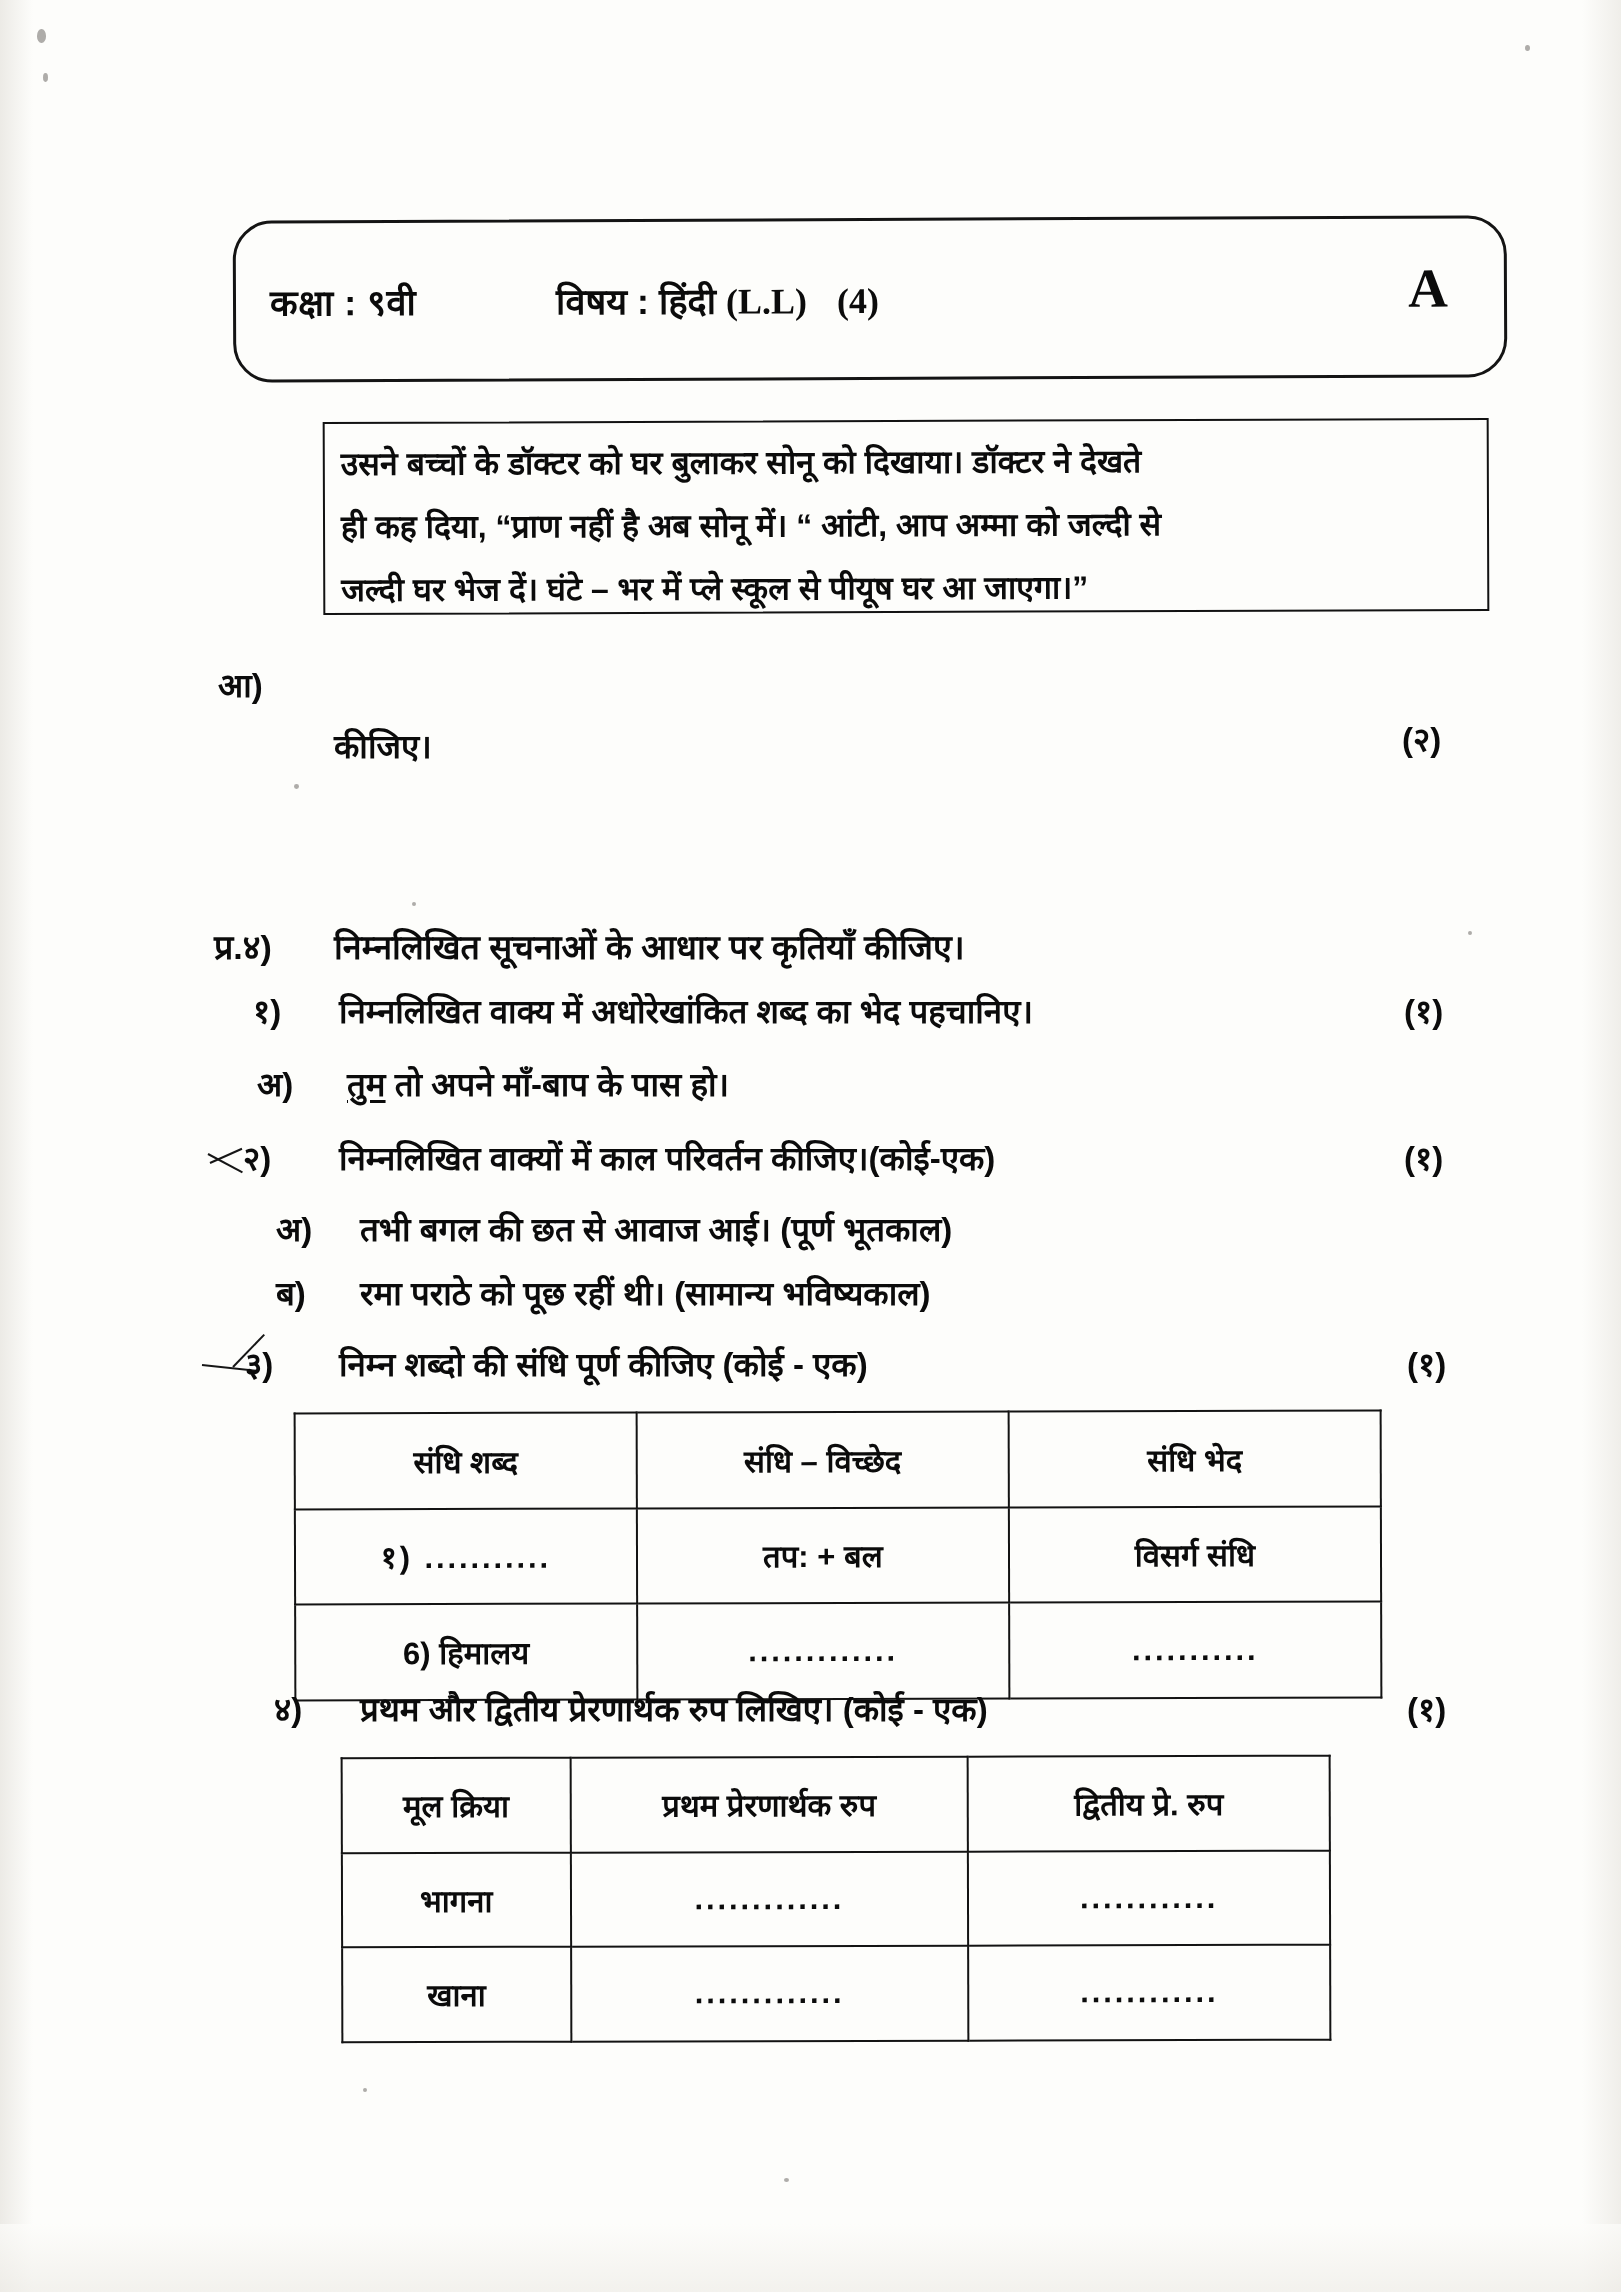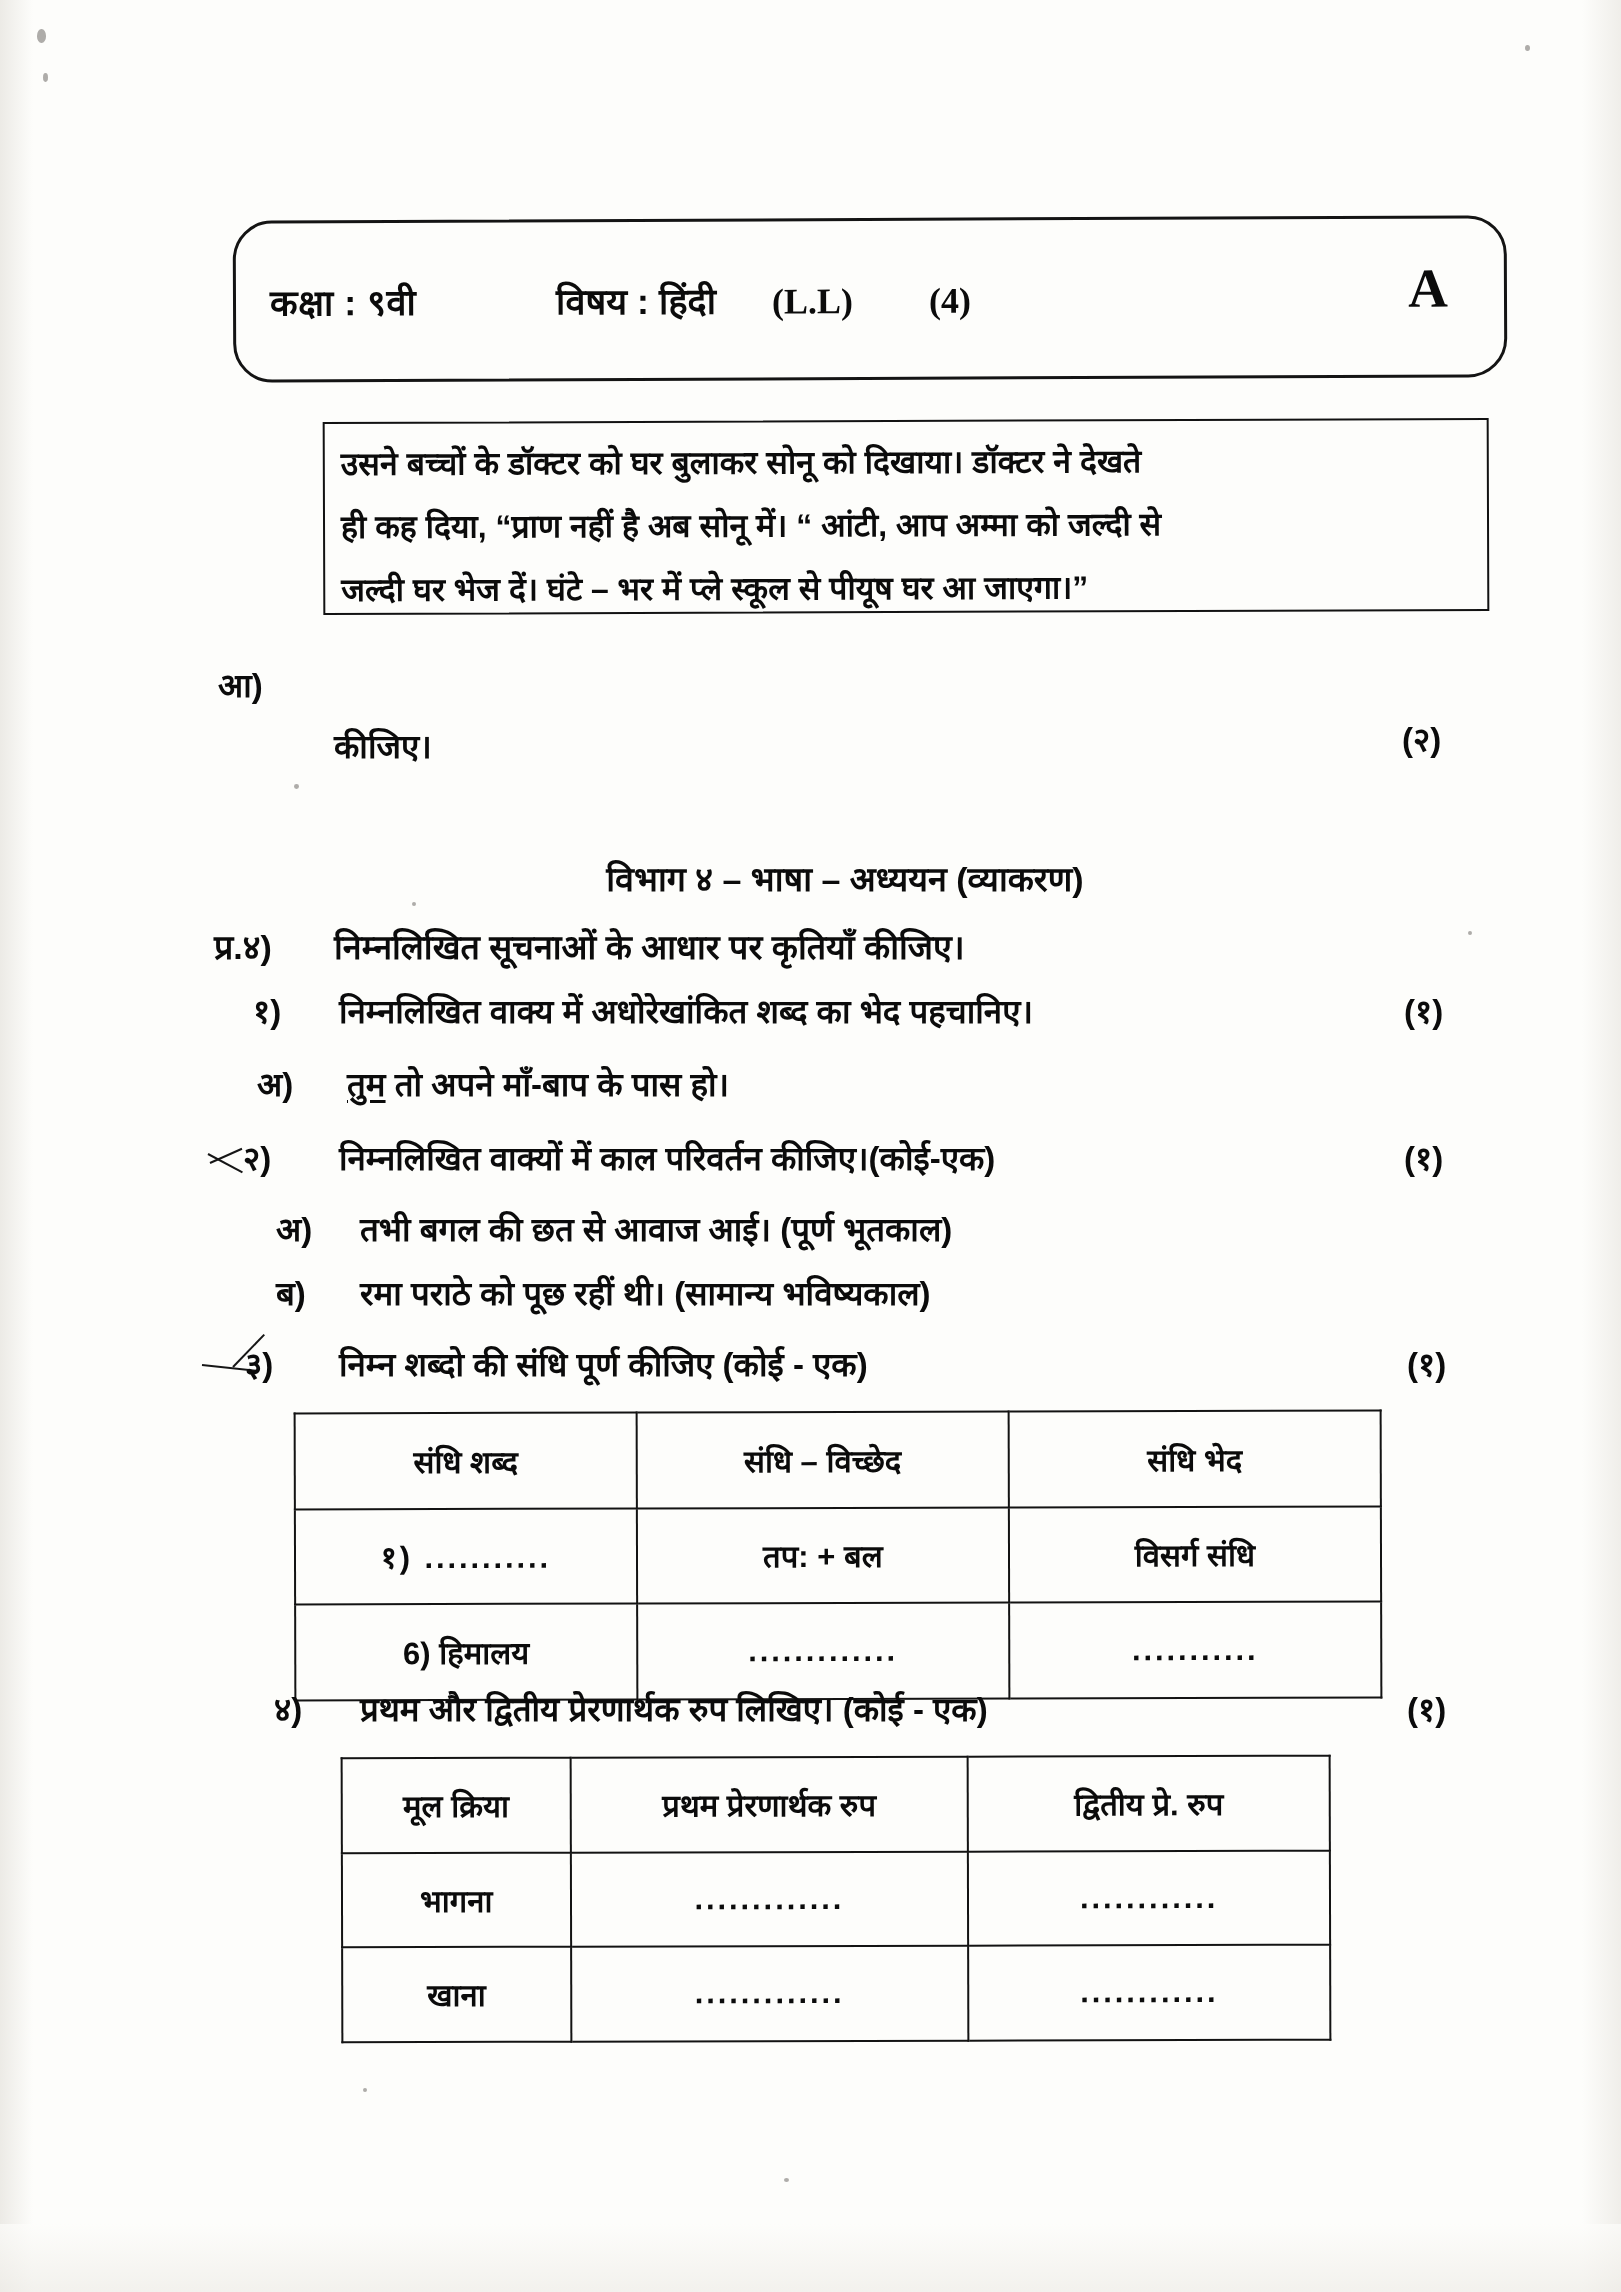--- a/index.html
+++ b/index.html
@@ -87,21 +87,20 @@
     position: absolute;
     left: 323px;
     top: 57px;
     font-size: 36px;
     font-family: "Liberation Sans", sans-serif;
     font-weight: 600;
   }
   .hdr-subject .latin {
     font-family: "Liberation Serif", serif;
     font-weight: 700;
-    margin-left: 46px;
   }
   .hdr-seat {
     position: absolute;
     right: 59px;
     top: 41px;
     font-size: 55px;
     font-weight: 700;
     font-family: "Liberation Serif", serif;
   }
 
@@ -279,21 +278,20 @@
 
     <div class="row" id="q-aa">
       <span class="lbl">आ)</span>
       <span class="txt">
         <br>
         <span>कीजिए।</span>
       </span>
     </div>
     <div class="marks" id="q-aa-marks">(२)</div>
 
-    <div id="section-heading">विभाग ४ – भाषा – अध्ययन (व्याकरण)</div>
 
     <div class="row" id="q4">
       <span class="lbl">प्र.४)</span>
       <span class="txt">निम्नलिखित सूचनाओं  के आधार पर कृतियाँ कीजिए।</span>
     </div>
 
     <div class="row" id="q4-1">
       <span class="lbl">१)</span>
       <span class="txt">निम्नलिखित वाक्य में अधोरेखांकित शब्द का भेद पहचानिए।</span>
     </div>

